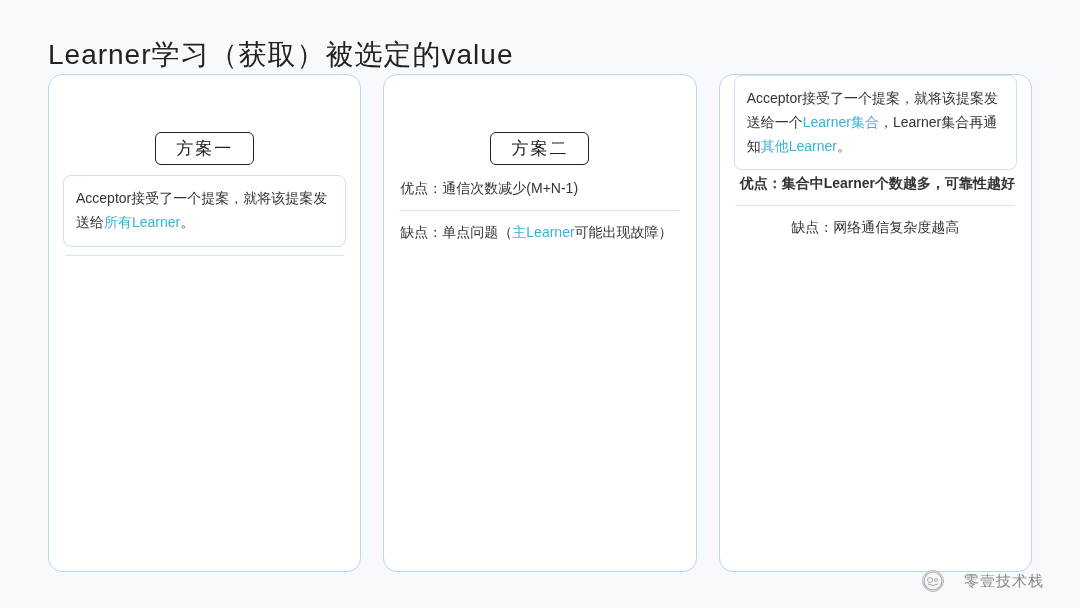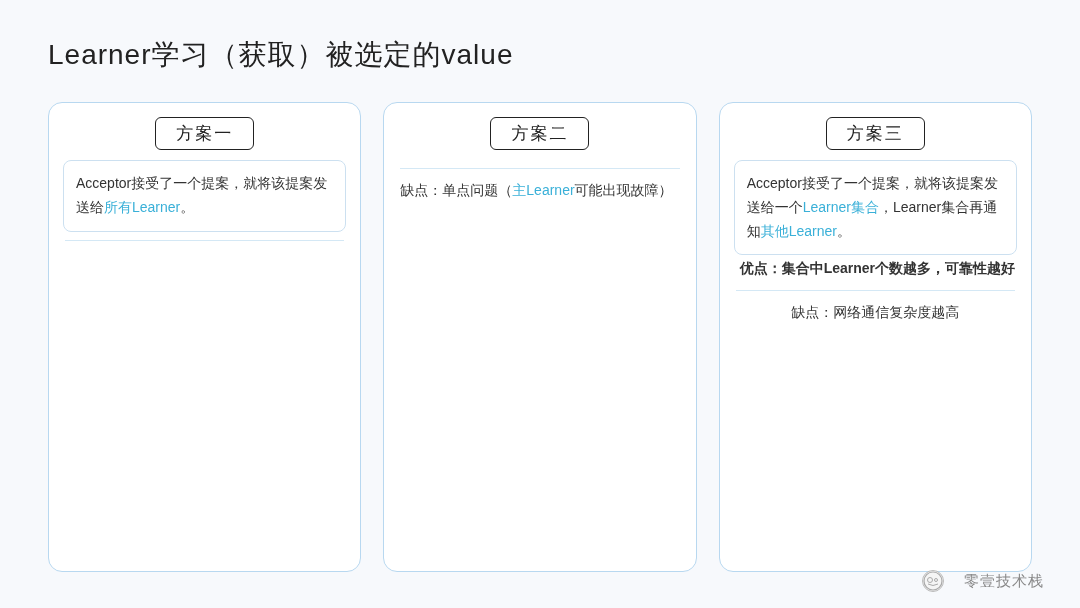--- a/index.html
+++ b/index.html
@@ -19,21 +19,20 @@
       background: #f7f9fc;
       padding: 36px 48px 36px 48px;
       display: flex;
       flex-direction: column;
     }
 
     .page-title {
       font-size: 28px;
       font-weight: 500;
       color: #222;
-      margin-bottom: 28px;
       letter-spacing: 1px;
     }
 
     .cards-row {
       display: flex;
       flex-direction: row;
       gap: 22px;
       flex: 1;
     }
 
@@ -56,20 +55,21 @@
 
     .card-header-label {
       border: 1.5px solid #222;
       border-radius: 6px;
       padding: 4px 20px;
       font-size: 17px;
       font-weight: 500;
       color: #222;
       background: #fff;
       letter-spacing: 2px;
+      margin-top: 43px;
     }
 
     .card-body {
       display: flex;
       flex-direction: column;
       flex: 1;
       padding: 0 14px 12px 14px;
       gap: 0;
     }
 
@@ -154,32 +154,32 @@
         </div>
       </div>
     </div>
 
     <div class="card">
       <div class="card-header">
         <span class="card-header-label">方案二</span>
       </div>
       <div class="card-body">
         <div class="pros-cons">
+          <div>
+            <span>优点：通信次数减少(M+N-1)</span>
+          </div>
           <hr class="divider-line">
           <div>
             <span>缺点：单点问题（</span><span class="highlight">主Learner</span><span>可能出现故障）</span>
           </div>
         </div>
       </div>
     </div>
 
     <div class="card">
-      <div class="card-header">
-        <span class="card-header-label">方案三</span>
-      </div>
       <div class="card-body">
         <div class="description-box">
           <span>Acceptor接受了一个提案，就将该提案发送给一个</span><span class="highlight">Learner集合</span><span>，Learner集合再通知</span><span class="highlight">其他Learner</span><span>。</span>
         </div>
         <div class="pros-cons">
           <div style="text-align:right;font-weight:bold;">
             <span>优点：集合中Learner个数越多，可靠性越好</span>
           </div>
           <hr class="divider-line">
           <div style="text-align:center;">

